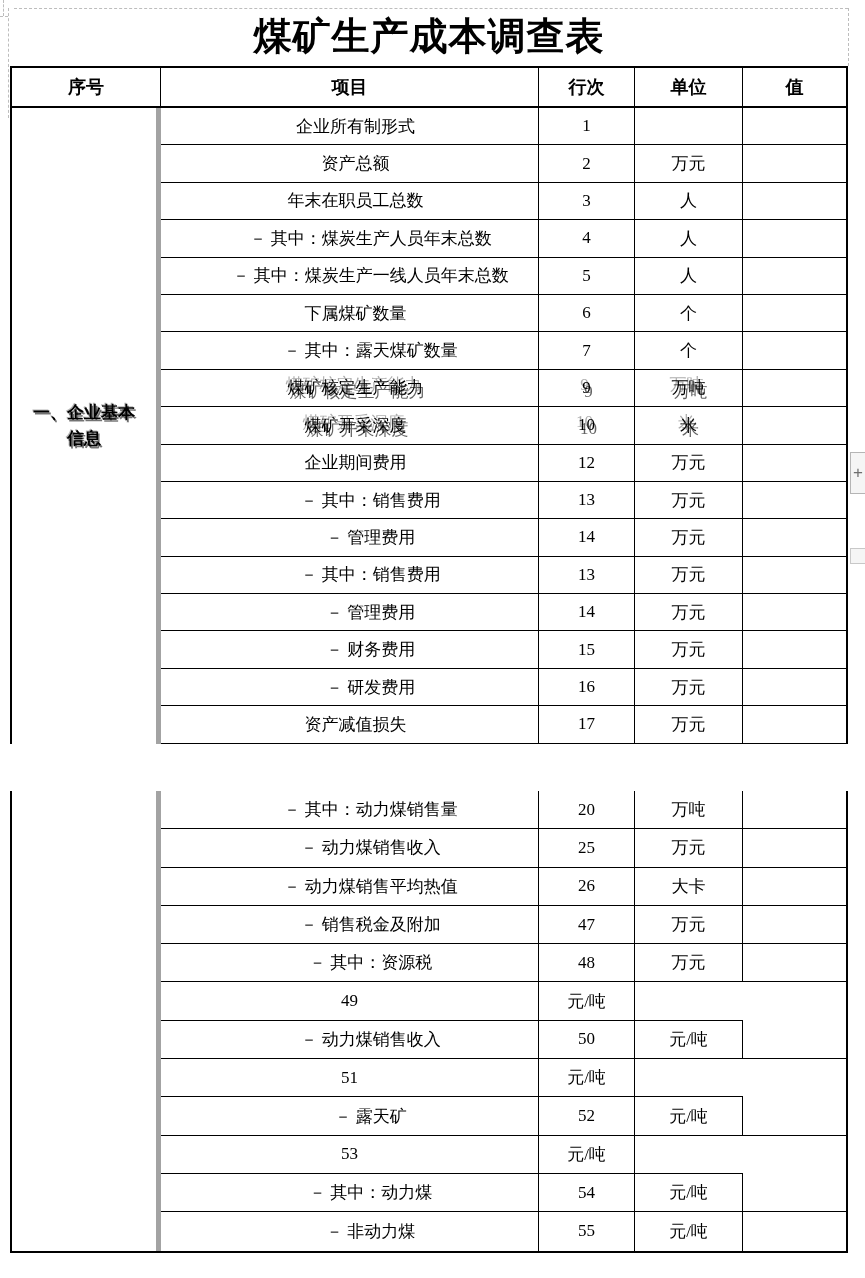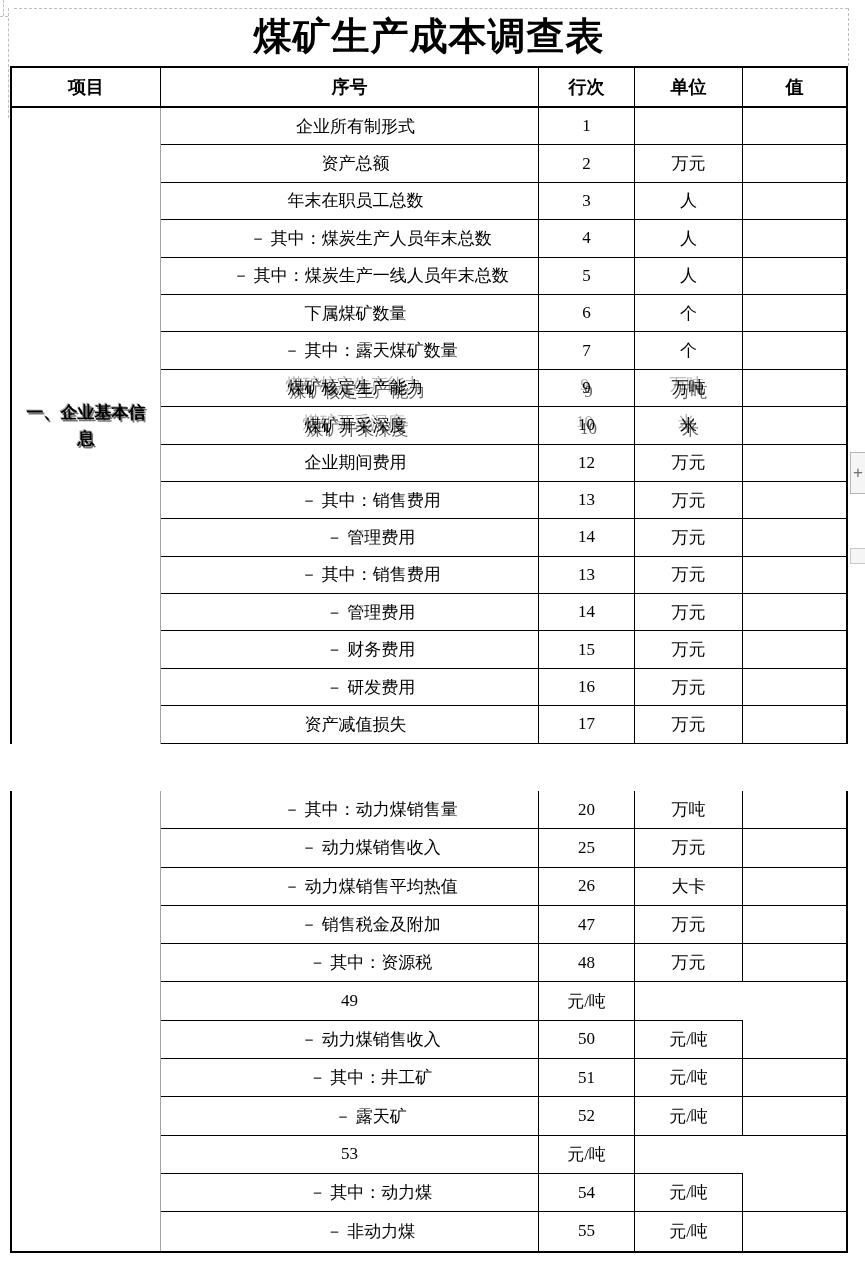--- a/index.html
+++ b/index.html
@@ -40,21 +40,21 @@
     border-right:1px solid #000;border-bottom:1px solid #000;
     font-size:17px;overflow:hidden;white-space:nowrap;
   }
   .cell.item{justify-content:center;padding-left:12px;}
   .cell.item.ind1{padding-left:42px;}
   .cell.ctr{justify-content:center;}
   .cell.last-col{border-right:none;}
   .cell.no-bottom{border-bottom:none;}
   .merged{
     display:flex;align-items:center;justify-content:center;text-align:center;
-    border-right:1px solid #a3a3a3;border-bottom:none;box-sizing:border-box;
+    border-right:5px solid #a3a3a3;border-bottom:none;box-sizing:border-box;
     font-weight:700;font-size:17px;line-height:1.5;padding:0 14px;
     grid-column:1;white-space:normal;
   }
   
   .ghost{
     text-shadow:2px 4px 0 rgba(45,45,45,.75),-2px -3px 0 rgba(70,70,70,.45);
     filter:blur(.4px);
   }
   .ghost-mild{
     text-shadow:1.5px 2px 0 rgba(0,0,0,.55),-1px -1.5px 0 rgba(0,0,0,.3);
@@ -79,22 +79,22 @@
 <div class="dash-v" style="left:3px;top:0;height:16px;"></div>
 <div class="dash-h" style="left:0;top:16px;width:8px;"></div>
 <div class="dash-h" style="left:14px;top:8px;width:834px;"></div>
 <div class="dash-v" style="left:8px;top:8px;height:110px;"></div>
 <div class="dash-v" style="left:848px;top:8px;height:58px;"></div>
 
 <div class="title">煤矿生产成本调查表</div>
 
 <div class="tbl" id="table1">
   <div class="hdr">
+    <div class="hcell">序号</div>
     <div class="hcell">项目</div>
-    <div class="hcell">序号</div>
     <div class="hcell">行次</div>
     <div class="hcell">单位</div>
     <div class="hcell">值</div>
   </div>
   <div class="grid">
       <div class="merged ghost-mild" style="grid-row: 1 / span 17;">一、企业基本信息</div>
       <div class="cell item" style="grid-row: 1;">
         <span>企业所有制形式</span>
       </div>
       <div class="cell ctr" style="grid-row: 1;">
@@ -378,23 +378,20 @@
       </div>
       <div class="cell ctr" style="grid-row: 7;">
         <span>50</span>
       </div>
       <div class="cell ctr" style="grid-row: 7;">
         <span>元/吨</span>
       </div>
       <div class="cell ctr last-col" style="grid-row: 7;">
         <span></span>
       </div>
-      <div class="cell item ind1" style="grid-row: 8;">
-        <span>－ 其中：井工矿</span>
-      </div>
       <div class="cell ctr" style="grid-row: 8;">
         <span>51</span>
       </div>
       <div class="cell ctr" style="grid-row: 8;">
         <span>元/吨</span>
       </div>
       <div class="cell ctr last-col" style="grid-row: 8;">
         <span></span>
       </div>
       <div class="cell item ind1" style="grid-row: 9;">

